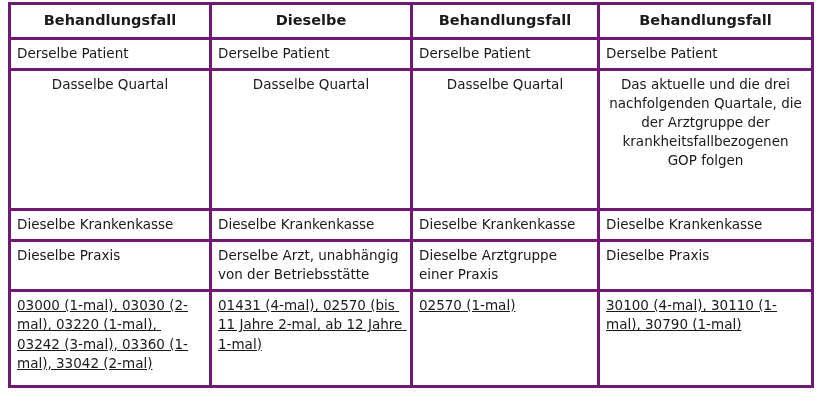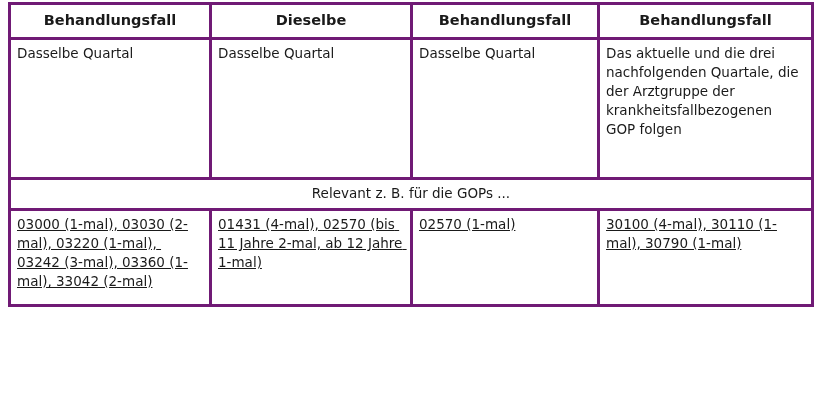--- a/index.html
+++ b/index.html
@@ -45,21 +45,21 @@
   col.c1 { width: 201px; }
   col.c2 { width: 201px; }
   col.c3 { width: 187px; }
   col.c4 { width: 214px; }
   .cell-text {
     display: block;
     white-space: pre-wrap;
     word-break: normal;
     overflow-wrap: break-word;
   }
-  tr.tall-row td { height: 140px; }
+  tr.tall-row td { height: 140px; text-align: center; }
   tr.gop-row td { height: 96px; text-decoration: underline; }
 </style>
 </head>
 <body>
 
 <div class="table-wrap">
   <table class="comparison">
     <colgroup>
       <col class="c1">
         <col class="c2">
@@ -68,36 +68,75 @@
     </colgroup>
     <thead>
       <tr>
         <th>Behandlungsfall</th>
         <th>Dieselbe</th>
         <th>Behandlungsfall</th>
         <th>Behandlungsfall</th>
       </tr>
     </thead>
     <tbody>
+      <tr>
+        <td>
+            <span class="cell-text">Derselbe Patient</span>
+          </td>
+        <td>
+            <span class="cell-text">Derselbe Patient</span>
+          </td>
+        <td>
+            <span class="cell-text">Derselbe Patient</span>
+          </td>
+        <td>
+            <span class="cell-text">Derselbe Patient</span>
+          </td>
+      </tr>
       <tr class="tall-row">
         <td>
             <span class="cell-text">Dasselbe Quartal</span>
           </td>
         <td>
             <span class="cell-text">Dasselbe Quartal</span>
           </td>
         <td>
             <span class="cell-text">Dasselbe Quartal</span>
           </td>
         <td>
             <span class="cell-text">Das aktuelle und die drei nachfolgenden Quartale, die der Arztgruppe der krankheitsfallbezogenen GOP folgen</span>
           </td>
       </tr>
       <tr>
-        <td class="span-row" colspan="4">Relevant z. B. für die GOPs ...</td>
+        <td>
+            <span class="cell-text">Dieselbe Krankenkasse</span>
+          </td>
+        <td>
+            <span class="cell-text">Dieselbe Krankenkasse</span>
+          </td>
+        <td>
+            <span class="cell-text">Dieselbe Krankenkasse</span>
+          </td>
+        <td>
+            <span class="cell-text">Dieselbe Krankenkasse</span>
+          </td>
+      </tr>
+      <tr>
+        <td>
+            <span class="cell-text">Dieselbe Praxis</span>
+          </td>
+        <td>
+            <span class="cell-text">Derselbe Arzt, unabhängig von der Betriebsstätte</span>
+          </td>
+        <td>
+            <span class="cell-text">Dieselbe Arztgruppe einer Praxis</span>
+          </td>
+        <td>
+            <span class="cell-text">Dieselbe Praxis</span>
+          </td>
       </tr>
       <tr class="gop-row">
         <td>
             <span class="cell-text">03000 (1-mal), 03030 (2-mal), 03220 (1-mal), 03242 (3-mal), 03360 (1-mal), 33042 (2-mal)</span>
           </td>
         <td>
             <span class="cell-text">01431 (4-mal), 02570 (bis 11 Jahre 2-mal, ab 12 Jahre 1-mal)</span>
           </td>
         <td>
             <span class="cell-text">02570 (1-mal)</span>

